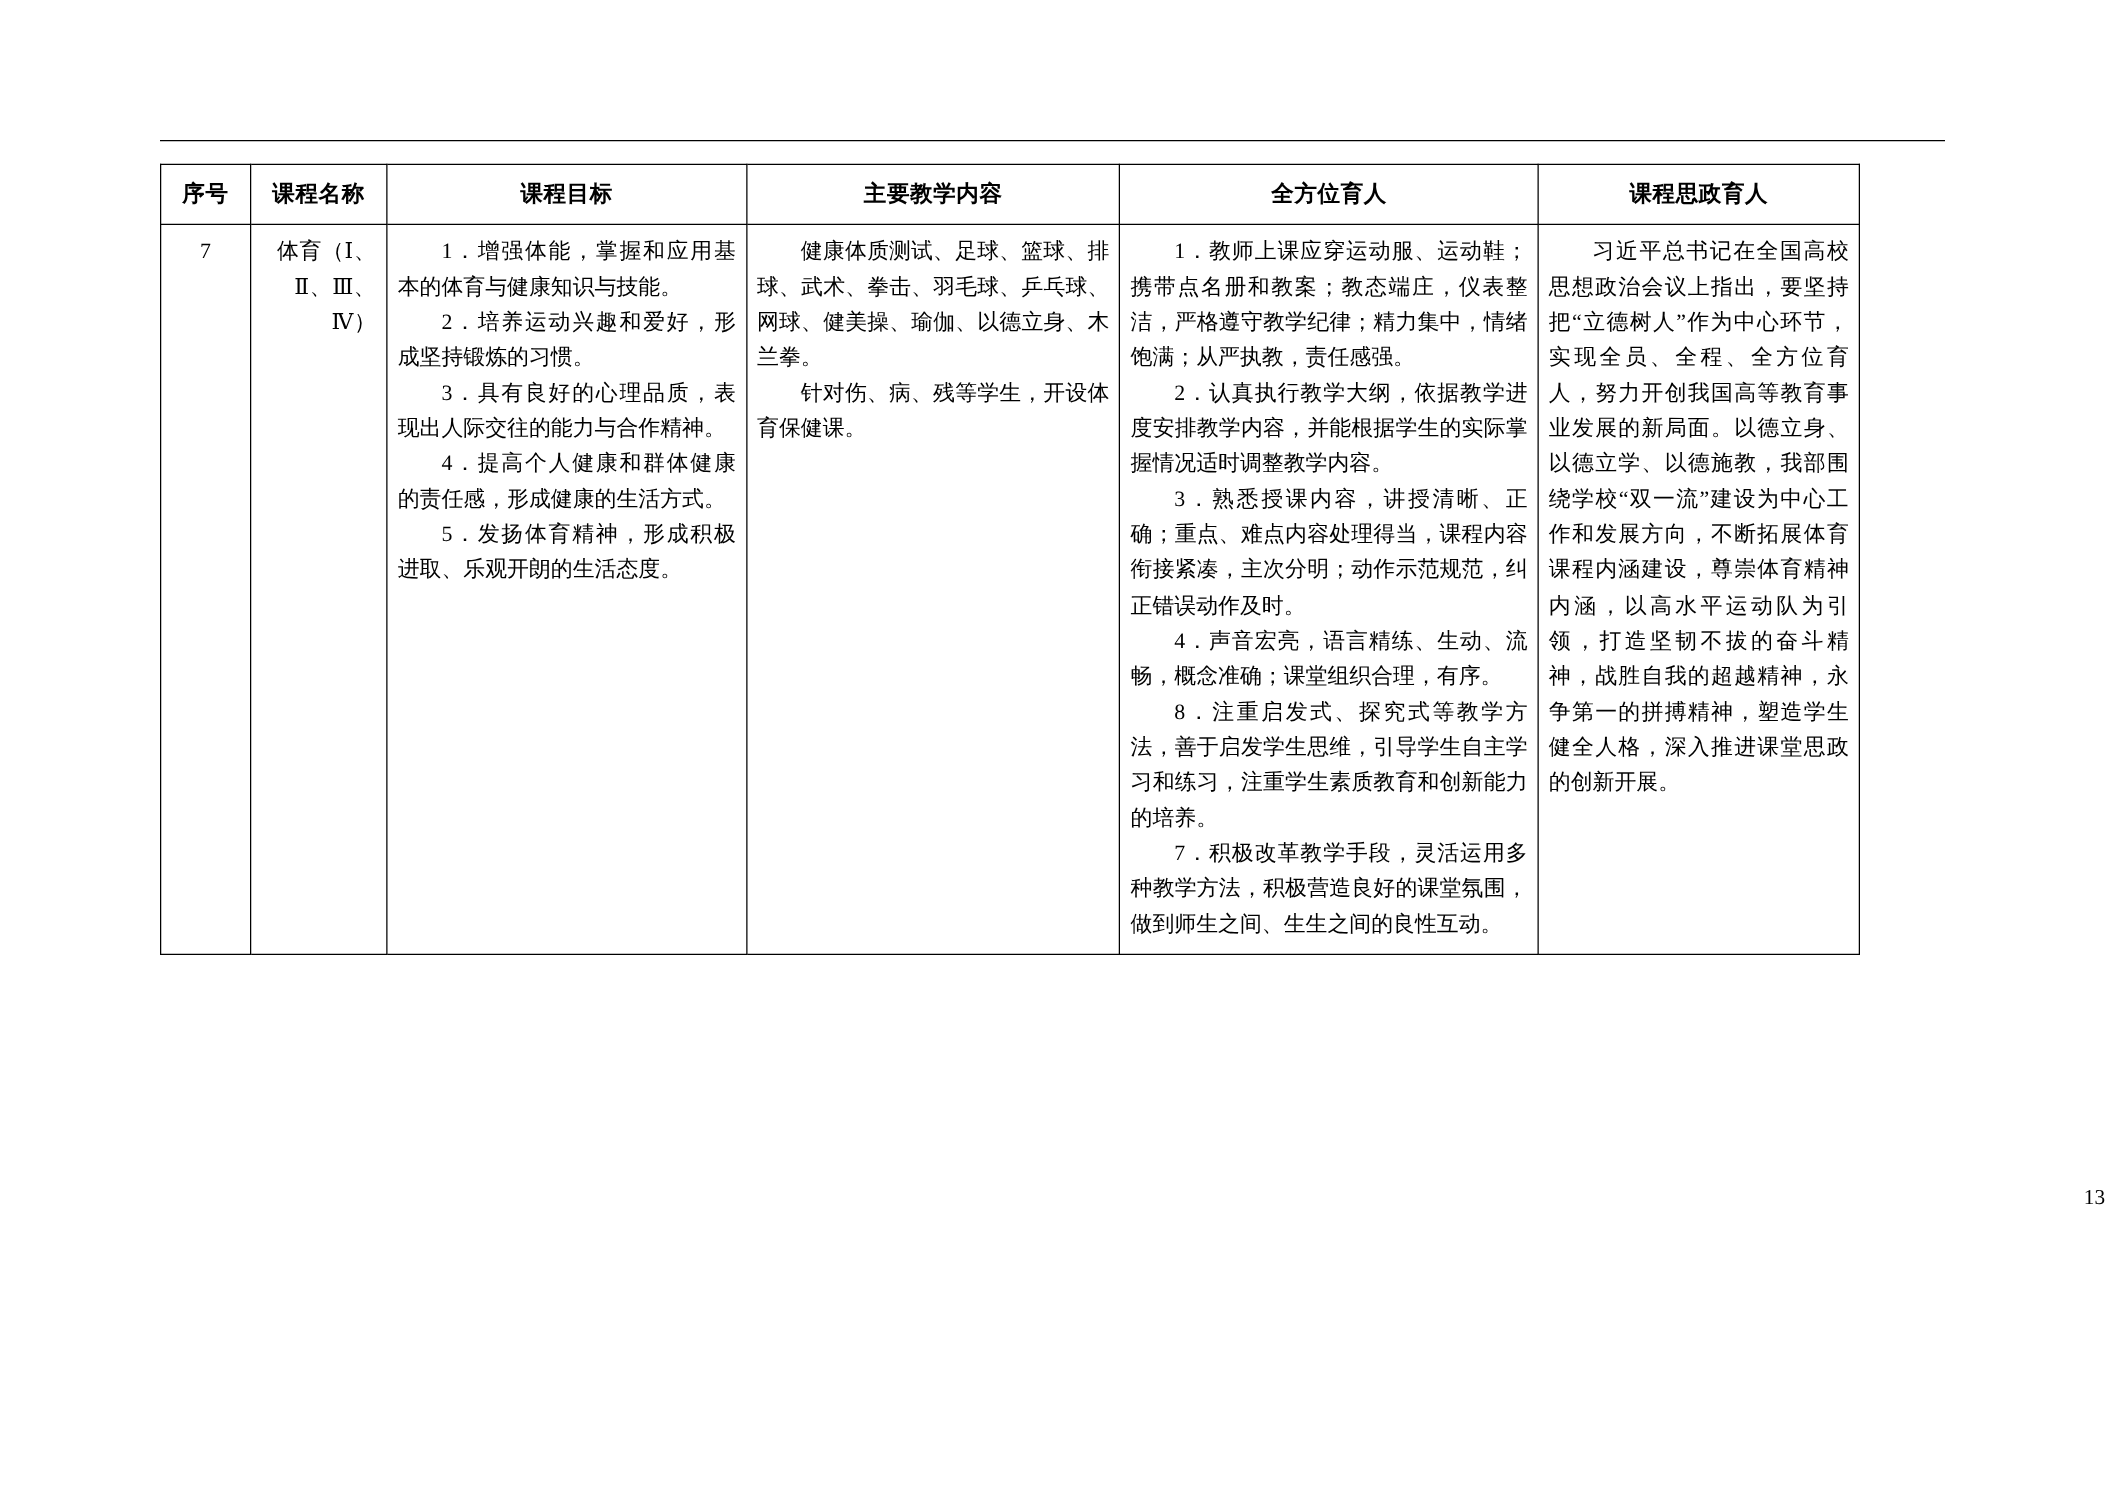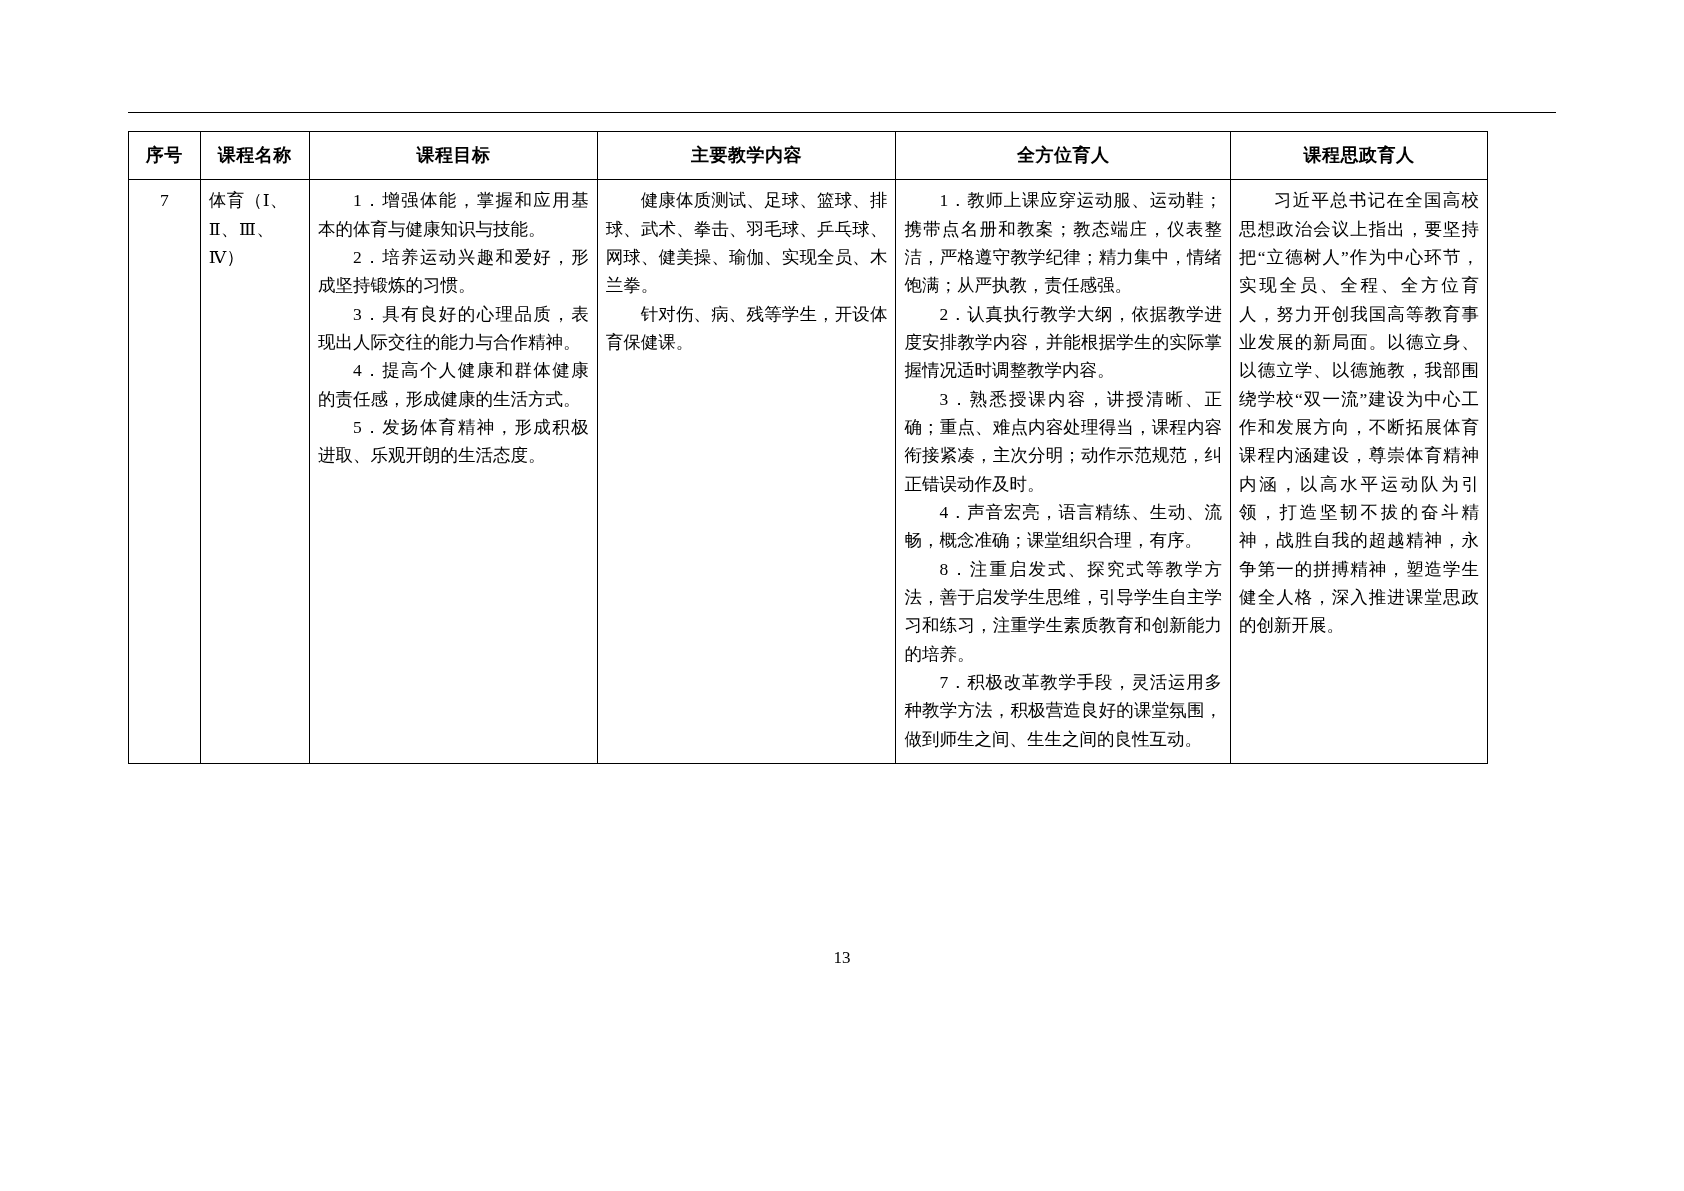--- a/index.html
+++ b/index.html
@@ -60,21 +60,21 @@
   .col-content { width: 292px; }
   .col-require { width: 327px; }
   .col-ideo    { width: 251px; }
 
   td.cell-no {
     text-align: center;
     vertical-align: top;
     padding-top: 9px;
   }
   td.cell-name {
-    text-align: left;
+    text-align: right;
     vertical-align: top;
     padding-top: 9px;
     line-height: 1.9;
     letter-spacing: 0.5px;
   }
   .para {
     margin: 0 0 0 0;
     text-indent: 2em;
     text-align: justify;
     text-justify: inter-ideograph;
@@ -83,21 +83,21 @@
     vertical-align: middle;
   }
   .cell-ideo .para {
     text-align: justify;
   }
   .page-number {
     position: absolute;
     left: 0;
     top: 948px;
     width: 1684px;
-    text-align: center;
+    text-align: right;
     font-size: 17px;
     font-family: "Liberation Serif", "DejaVu Serif", serif;
   }
 </style>
 </head>
 <body>
 
 <div class="page">
 
   <div class="header-rule"></div>
@@ -126,21 +126,21 @@
         <td class="cell-no">7</td>
         <td class="cell-name">体育（Ⅰ、Ⅱ、Ⅲ、Ⅳ）</td>
         <td>
           <p class="para">1．增强体能，掌握和应用基本的体育与健康知识与技能。</p>
           <p class="para">2．培养运动兴趣和爱好，形成坚持锻炼的习惯。</p>
           <p class="para">3．具有良好的心理品质，表现出人际交往的能力与合作精神。</p>
           <p class="para">4．提高个人健康和群体健康的责任感，形成健康的生活方式。</p>
           <p class="para">5．发扬体育精神，形成积极进取、乐观开朗的生活态度。</p>
         </td>
         <td>
-          <p class="para">健康体质测试、足球、篮球、排球、武术、拳击、羽毛球、乒乓球、网球、健美操、瑜伽、实现全员、木兰拳。</p>
+          <p class="para">健康体质测试、足球、篮球、排球、武术、拳击、羽毛球、乒乓球、网球、健美操、瑜伽、以德立身、木兰拳。</p>
           <p class="para">针对伤、病、残等学生，开设体育保健课。</p>
         </td>
         <td>
           <p class="para">1．教师上课应穿运动服、运动鞋；携带点名册和教案；教态端庄，仪表整洁，严格遵守教学纪律；精力集中，情绪饱满；从严执教，责任感强。</p>
           <p class="para">2．认真执行教学大纲，依据教学进度安排教学内容，并能根据学生的实际掌握情况适时调整教学内容。</p>
           <p class="para">3．熟悉授课内容，讲授清晰、正确；重点、难点内容处理得当，课程内容衔接紧凑，主次分明；动作示范规范，纠正错误动作及时。</p>
           <p class="para">4．声音宏亮，语言精练、生动、流畅，概念准确；课堂组织合理，有序。</p>
           <p class="para">8．注重启发式、探究式等教学方法，善于启发学生思维，引导学生自主学习和练习，注重学生素质教育和创新能力的培养。</p>
           <p class="para">7．积极改革教学手段，灵活运用多种教学方法，积极营造良好的课堂氛围，做到师生之间、生生之间的良性互动。</p>
         </td>

